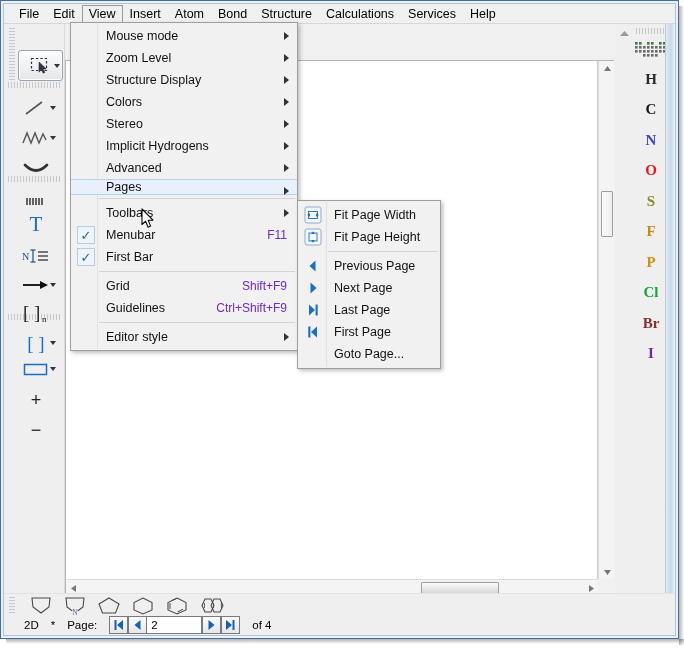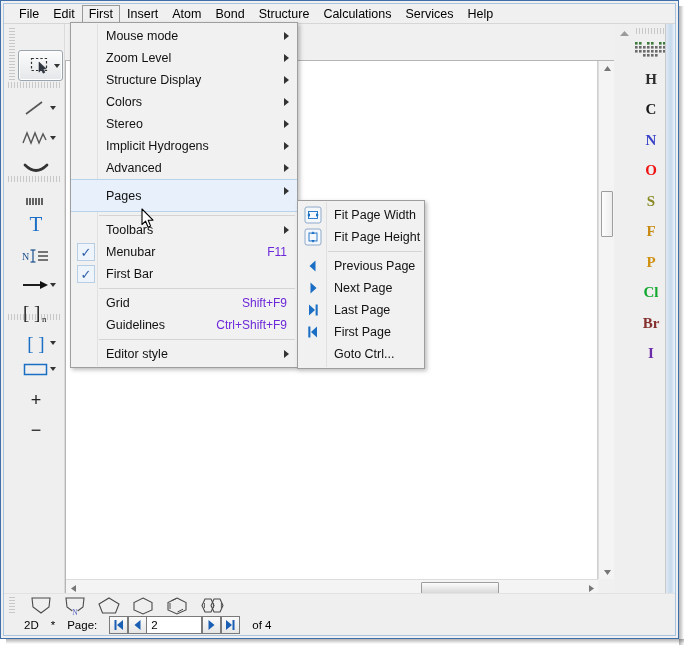--- a/index.html
+++ b/index.html
@@ -311,21 +311,21 @@
     display: flex; align-items: center;
     padding-left: 35px;
     color: #111;
     cursor: default;
     z-index: 2;
   }
   .mi.highlight {
     background: #e8f0fb;
     border-top: 1px solid #b7d2ea;
     border-bottom: 1px solid #b7d2ea;
-    height: 33px;
+    height: 16px;
     align-items: center;
   }
   .mi .accel {
     position: absolute; right: 10px;
     color: #6d28d9;
     font-size: 12px;
   }
   .mi .sub-arrow {
     position: absolute; right: 8px; top: 7px;
     width: 0; height: 0;
@@ -346,21 +346,21 @@
   .msep {
     height: 1px; margin: 3px 2px 3px 28px;
     background: #d4d4d4;
     z-index: 2; position: relative;
   }
 
   
   #pages-submenu {
     position: absolute;
     left: 297px; top: 200px;
-    width: 128px;
+    width: 144px;
     background: #f1f1f1;
     border: 1px solid #9e9e9e;
     box-shadow: 2px 2px 4px rgba(0,0,0,0.25);
     z-index: 60;
     font-size: 12.5px;
     padding: 3px 0;
   }
   #pages-submenu .gutter2 {
     position: absolute; left: 1px; top: 1px; bottom: 1px; width: 28px;
     background: #f1f1f1;
@@ -396,21 +396,21 @@
 </style>
 </head>
 <body>
 
 <div id="window-frame">
 <div id="frame-inner">
 
   <div id="menubar">
         <div class="menu-title">File</div>
         <div class="menu-title">Edit</div>
-        <div class="menu-title active">First</div>
+        <div class="menu-title active">View</div>
         <div class="menu-title">Insert</div>
         <div class="menu-title">Atom</div>
         <div class="menu-title">Bond</div>
         <div class="menu-title">Structure</div>
         <div class="menu-title">Calculations</div>
         <div class="menu-title">Services</div>
         <div class="menu-title">Help</div>
       </div>
 
   <div id="body-area">
@@ -829,21 +829,21 @@
     <div class="smi">
       <span class="navglyph">
         <svg width="14" height="14" viewBox="0 0 14 14">
           <polygon points="11,1.5 11,12.5 5,7" fill="#1a6fc4"></polygon>
           <rect x="2.3" y="1.5" width="2.1" height="11" fill="#1a6fc4"></rect>
         </svg>
       </span>
       <span>First Page</span>
     </div>
     <div class="smi">
-      <span>Goto Ctrl...</span>
+      <span>Goto Page...</span>
     </div>
   </div>
 
 <div id="cursor-arrow">
   <svg width="16" height="22" viewBox="0 0 16 22">
     <polygon points="1,1 1,16.5 4.6,13.2 7.1,19.2 9.6,18.1 7.2,12.3 12,12.1" fill="#ffffff" stroke="#000000" stroke-width="1.1" stroke-linejoin="round"></polygon>
   </svg>
 </div>
 
 </body></html>

